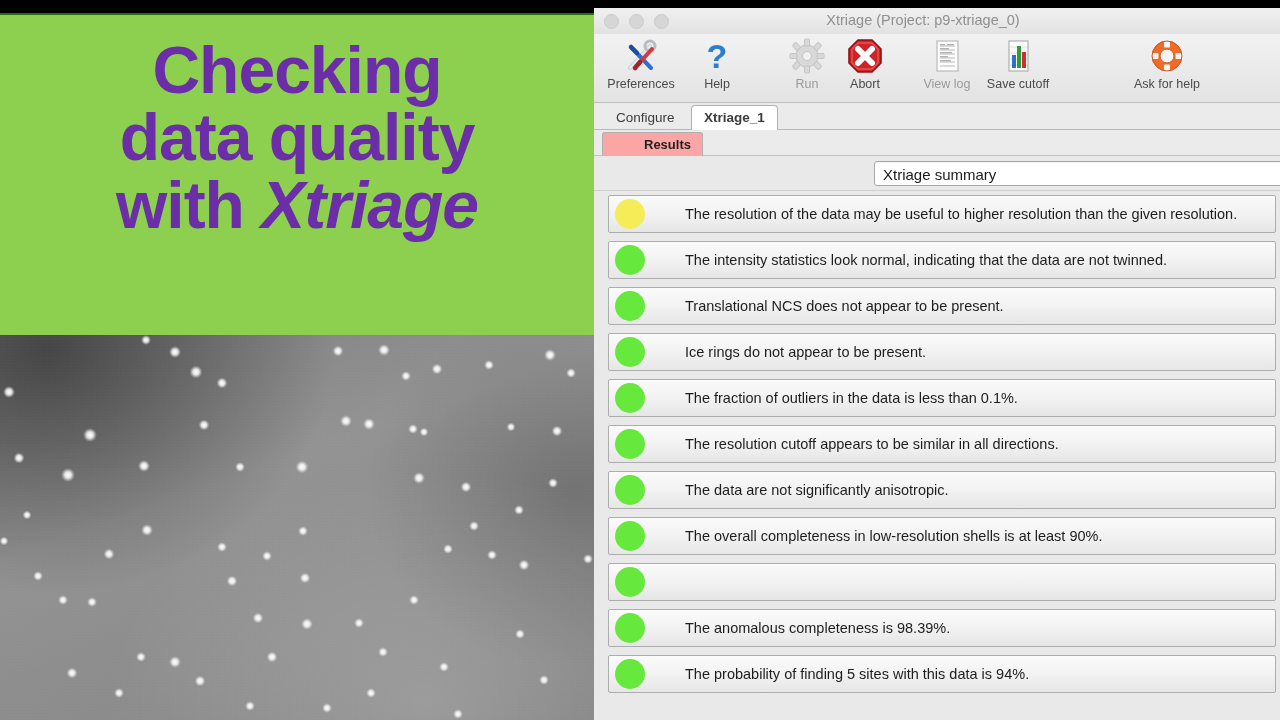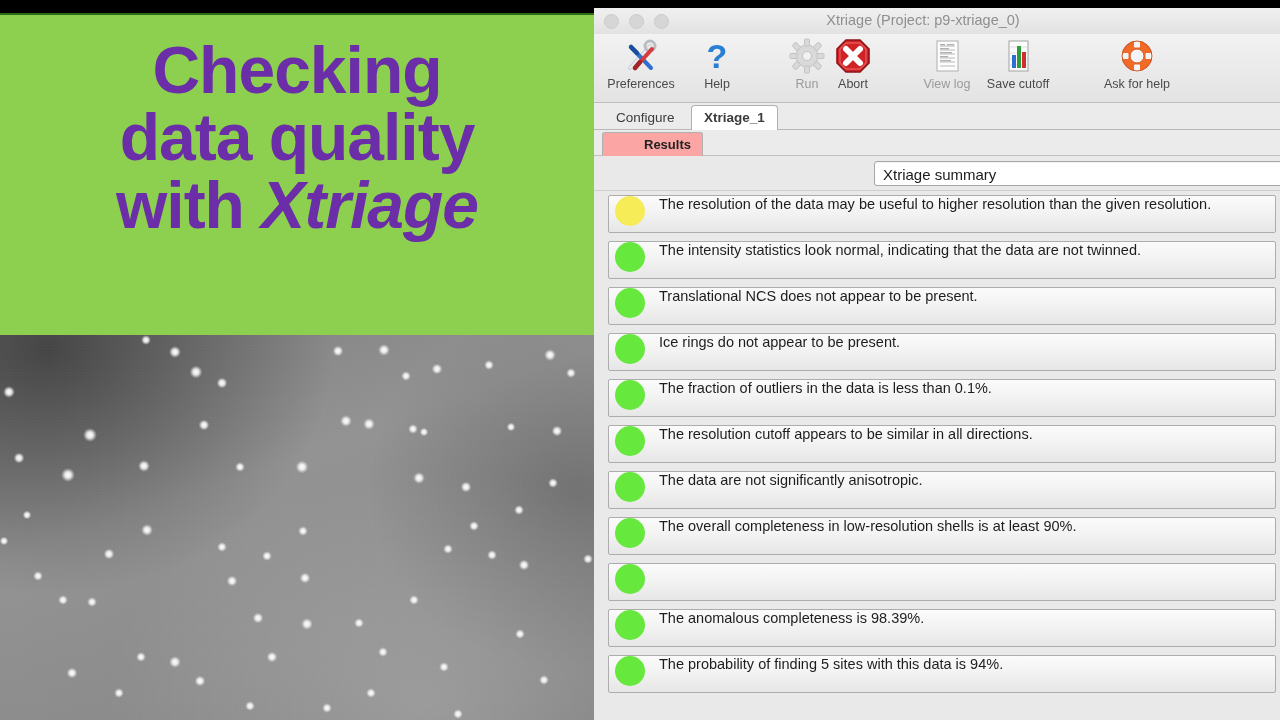--- a/index.html
+++ b/index.html
@@ -62,25 +62,25 @@
   #selectrow{position:relative;height:34px;background:#e9e9e9;border-bottom:1px solid #cfcfcf;}
   #combo{
     position:absolute;left:280px;top:5px;width:430px;height:25px;
     background:#fff;border:1px solid #a7a7a7;border-radius:3px;
     font-size:15px;color:#1b1b1b;line-height:25px;padding-left:8px;
     box-sizing:border-box;box-shadow:0 1px 0 rgba(0,0,0,.05) inset;cursor:default;
   }
 
   #results{position:relative;background:#e9e9e9;padding:4px 0 0 14px;height:548px;}
   .row{
-    position:relative;display:flex;align-items:flex-start;
+    position:relative;display:flex;align-items:center;
     width:668px;height:38px;margin-bottom:8px;
     border:1px solid #adadad;border-radius:2px;
     background:linear-gradient(#fbfbfb 0%,#f3f3f3 45%,#e6e6e6 100%);
-    box-sizing:border-box;cursor:default;
+    box-sizing:border-box;cursor:default;gap:26px;
   }
   .row .dot{width:30px;height:30px;border-radius:50%;margin-left:6px;flex:0 0 auto;}
   .row .txt{font-size:14.5px;color:#1d1d1d;margin-left:14px;white-space:nowrap;}
 </style>
 </head>
 <body>
 
 <div id="root">
 
   <div id="left-panel">
@@ -226,21 +226,21 @@
               <rect x="26" y="5" width="5" height="7" rx="1" transform="rotate(45 28.5 8.5)"></rect>
               <rect x="5" y="24" width="5" height="7" rx="1" transform="rotate(45 7.5 27.5)"></rect>
               <rect x="26" y="24" width="5" height="7" rx="1" transform="rotate(-45 28.5 27.5)"></rect>
             </g>
             <circle cx="18" cy="18" r="4.5" fill="#f1f1f1" stroke="#c4c4c4"></circle>
           </svg>
         </div>
         <div class="lbl">Run</div>
       </div>
 
-      <div class="tool" style="left:216px">
+      <div class="tool" style="left:228px">
         <div class="ico">
           <svg width="36" height="36" viewBox="0 0 36 36">
             <polygon points="11,2 25,2 34,11 34,25 25,34 11,34 2,25 2,11" fill="#cf2327" stroke="#8e1316" stroke-width="1.6"></polygon>
             <polygon points="11,5 25,5 31,11 31,25 25,31 11,31 5,25 5,11" fill="none" stroke="#ef6a6a" stroke-width="1.4" opacity=".7"></polygon>
             <path d="M11 11 L25 25 M25 11 L11 25" stroke="#fff" stroke-width="6" stroke-linecap="round"></path>
           </svg>
         </div>
         <div class="lbl">Abort</div>
       </div>
 
@@ -280,21 +280,21 @@
                 <line x1="10" y1="27" x2="27" y2="27"></line>
             </g>
             <rect x="12" y="17" width="4" height="13" fill="#2f6fd0"></rect>
             <rect x="17" y="8" width="4" height="22" fill="#2f9c3b"></rect>
             <rect x="22" y="14" width="4" height="16" fill="#cf2f2f"></rect>
           </svg>
         </div>
         <div class="lbl">Save cutoff</div>
       </div>
 
-      <div class="tool" style="left:488px;width:110px">
+      <div class="tool" style="left:518px;width:110px">
         <div class="ico">
           <svg width="36" height="36" viewBox="0 0 36 36">
             <circle cx="18" cy="18" r="15" fill="#ef6b27"></circle>
             <circle cx="18" cy="18" r="7" fill="#f4f4f4"></circle>
             <g fill="#f4f4f4">
               <rect x="15" y="1.5" width="6" height="8" rx="1"></rect>
               <rect x="15" y="26.5" width="6" height="8" rx="1"></rect>
               <rect x="1.5" y="15" width="8" height="6" rx="1"></rect>
               <rect x="26.5" y="15" width="8" height="6" rx="1"></rect>
             </g>

